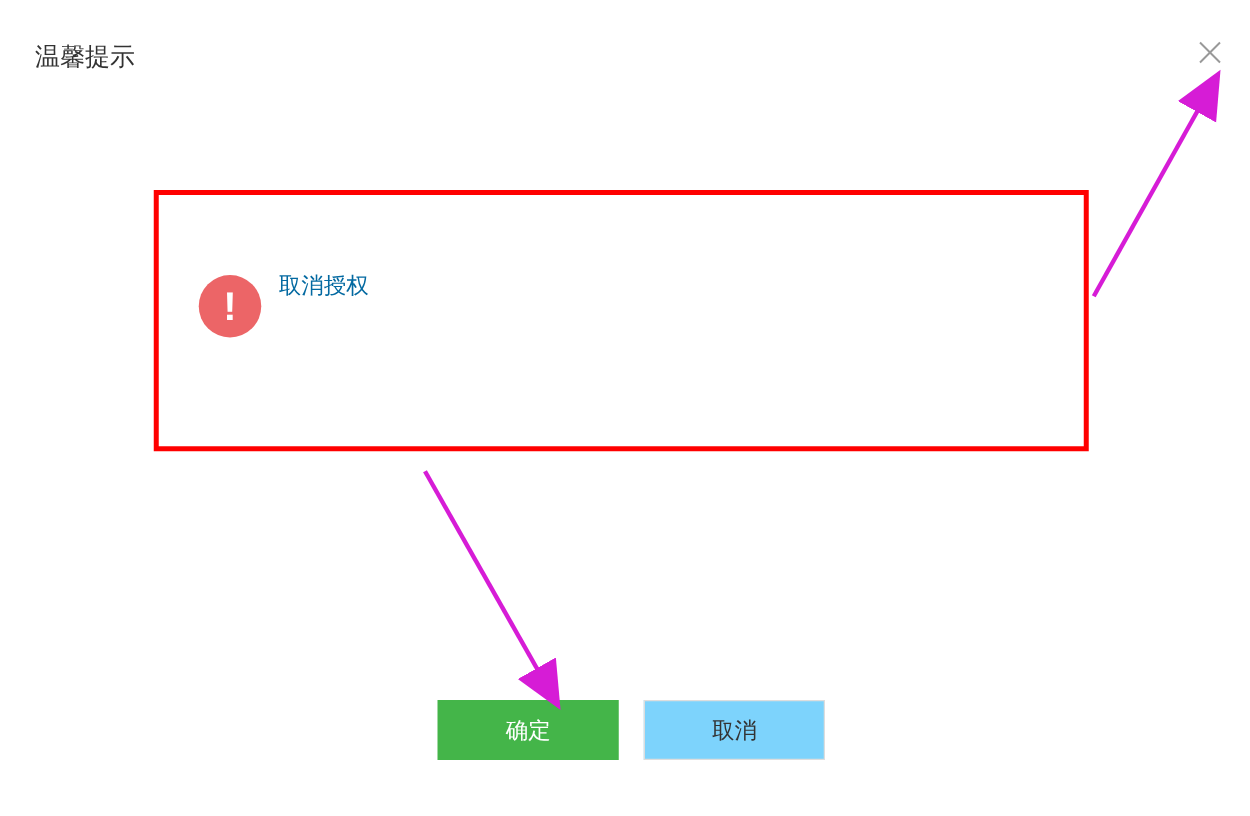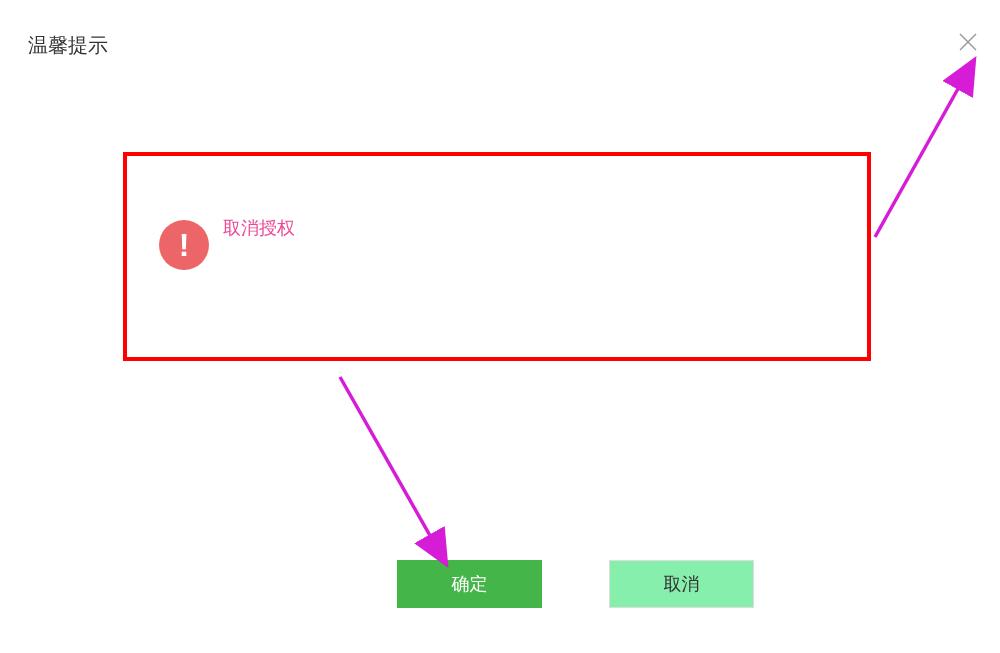--- a/index.html
+++ b/index.html
@@ -64,21 +64,21 @@
       color: #ffffff;
       font-size: 32px;
       font-weight: bold;
       line-height: 1;
     }
     .alert-content {
       flex: 1;
     }
     .alert-heading {
       font-size: 18px;
-      color: #ec4899;
+      color: #0369a1;
       margin-bottom: 8px;
       font-weight: 400;
     }
     .alert-message {
       font-size: 17px;
       color: #999999;
       line-height: 1.7;
       font-weight: 400;
     }
     .button-group {
@@ -91,28 +91,27 @@
     .btn {
       width: 145px;
       height: 48px;
       font-size: 18px;
       border: none;
       cursor: pointer;
       display: flex;
       align-items: center;
       justify-content: center;
       font-family: Liberation Sans, sans-serif;
-      margin-left: 47px;
     }
     .btn-confirm {
       background: #44b549;
       color: #ffffff;
     }
     .btn-cancel {
-      background: #86efac;
+      background: #7dd3fc;
       color: #333333;
       border: 1px solid #dddddd;
     }
     .arrow {
       position: absolute;
       pointer-events: none;
     }
     .arrow-to-close {
       top: 52px;
       left: 870px;

